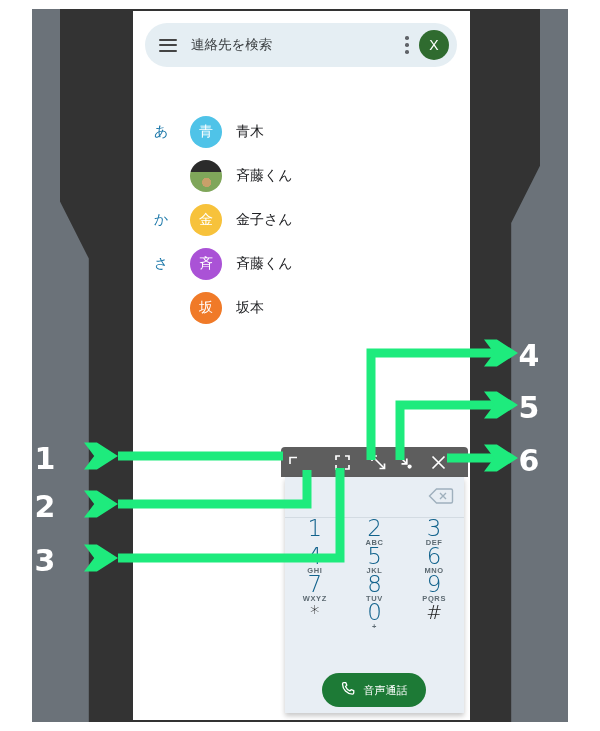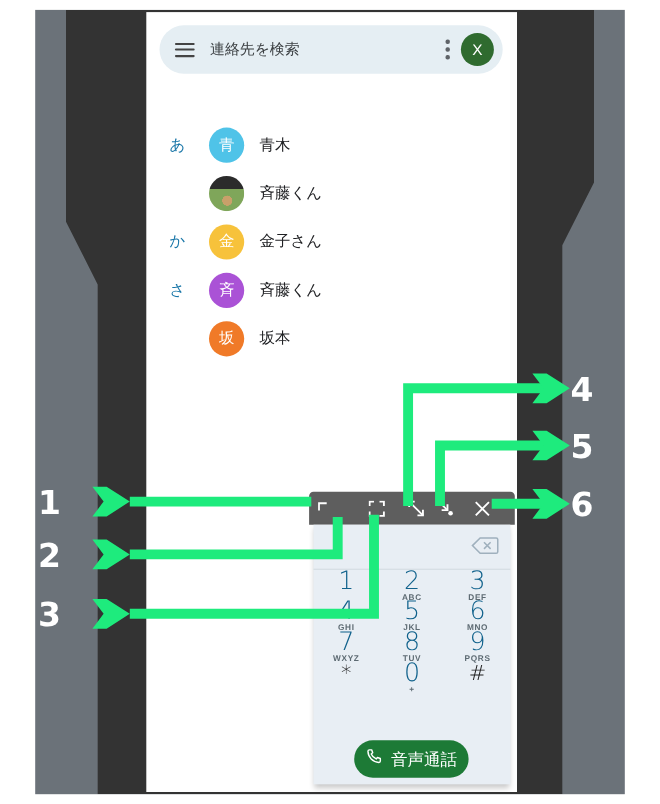--- a/index.html
+++ b/index.html
@@ -124,21 +124,21 @@
   }
   .key{height:28px;display:flex;flex-direction:column;align-items:center;justify-content:flex-start;}
   .key .dg{font-size:23px;color:#11628c;line-height:21px;font-family:"DejaVu Sans",sans-serif;font-weight:300;}
   .key .dg.sym{color:#1a1a1a;font-size:19px;}
   .key .sub{font-size:7.5px;color:#5d6a72;letter-spacing:0.6px;line-height:8px;font-weight:bold;}
   .callbtn{
     position:absolute;left:37px;top:196px;width:104px;height:34px;
     background:#1d7a36;border-radius:17px;
     display:flex;align-items:center;justify-content:center;
   }
-  .callbtn .lbl{color:#fff;font-size:15px;margin-left:8px;}
+  .callbtn .lbl{color:#fff;font-size:11px;margin-left:8px;}
 
   
   #overlay{position:absolute;left:0;top:0;width:600px;height:731px;pointer-events:none;}
 </style>
 </head>
 <body>
 
 <div id="stage">
 
   <div class="frame-outer"></div>

